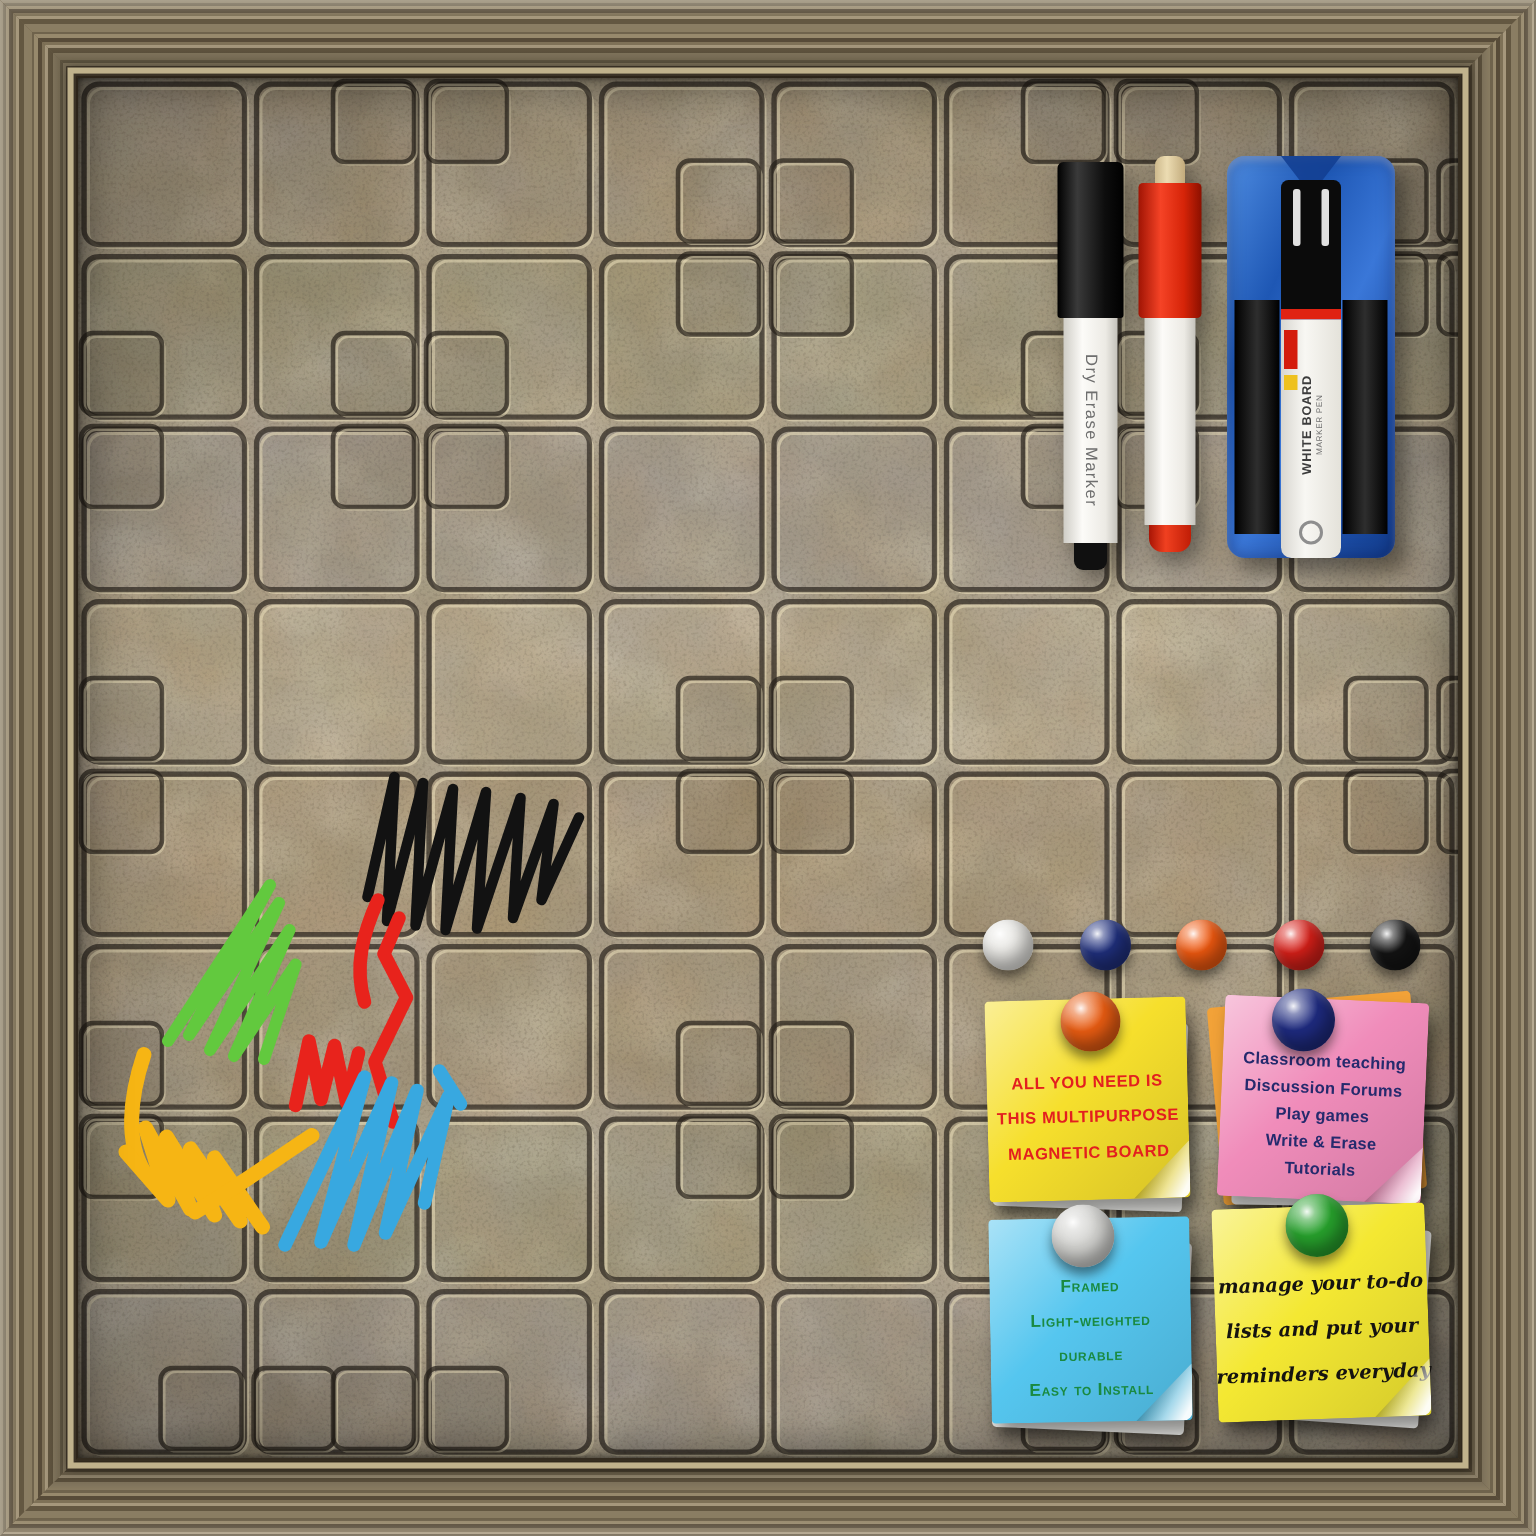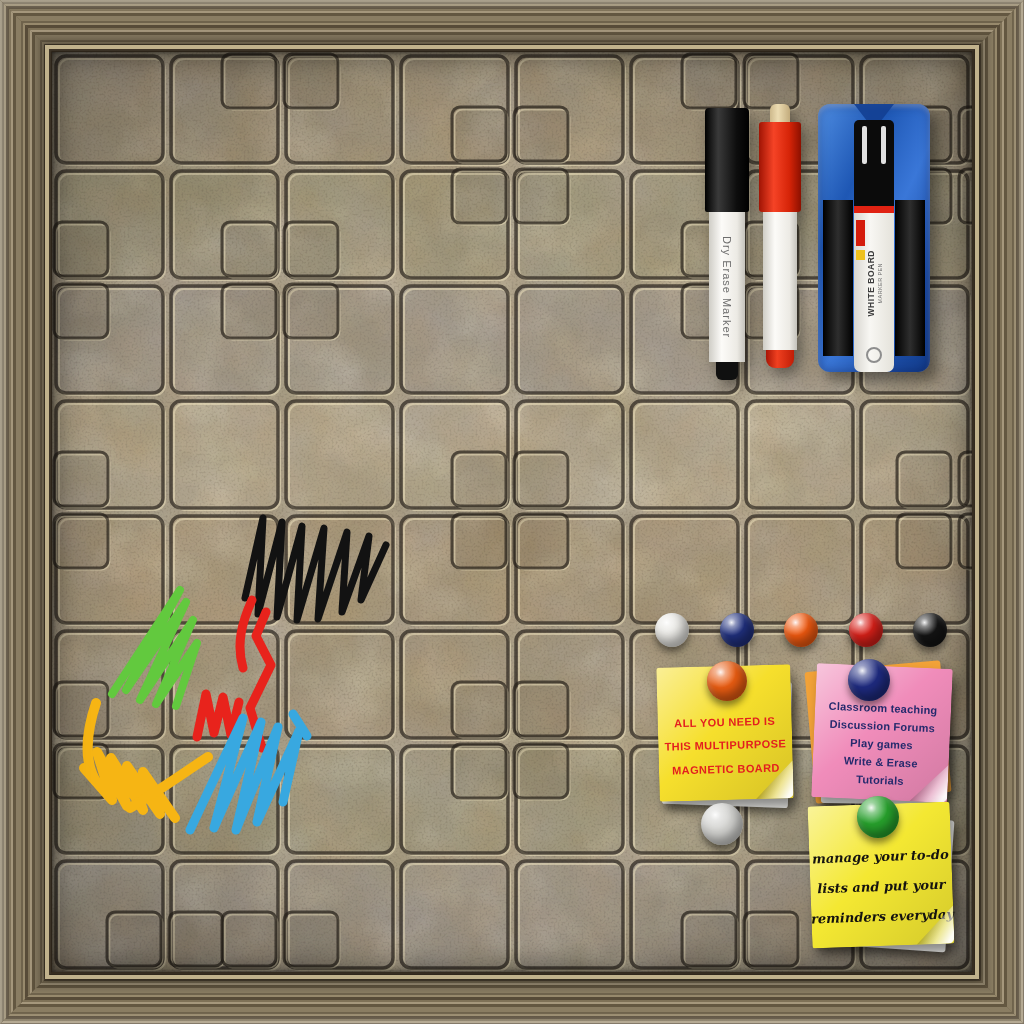--- a/index.html
+++ b/index.html
@@ -607,20 +607,32 @@
         <div class="note-line">Discussion Forums</div>
         <div class="note-line">Play games</div>
         <div class="note-line">Write &amp; Erase</div>
         <div class="note-line">Tutorials</div>
       </div>
       <div class="curl"></div>
     </div>
   </div>
   <div class="pin d42" style="left: 848px; top: 659px; --c: #1e2a7e;"></div>
 
+  <div class="note-stack n3" style="left:652px; top:806px; width:150px; height:152px;">
+    <div class="sheet" style="left:12px; top:20px; width:128px; height:128px; transform:rotate(2.5deg);"></div>
+    <div class="paper" style="left: 8px; top: 6px; width: 134px; height: 136px; transform: rotate(-1deg); --paper: #55c6ef;">
+      <div class="note-text" style="color: rgb(26, 138, 65);">
+        <div class="note-line">Framed</div>
+        <div class="note-line">Light-weighted</div>
+        <div class="note-line">durable</div>
+        <div class="note-line">Easy to Install</div>
+      </div>
+      <div class="curl"></div>
+    </div>
+  </div>
   <div class="pin d42" style="left: 701px; top: 803px; --c: #d2d2cf;"></div>
 
   <div class="note-stack n4" style="left:804px; top:798px; width:156px; height:158px;">
     <div class="sheet" style="left:14px; top:18px; width:132px; height:132px; transform:rotate(4deg);"></div>
     <div class="paper" style="left: 6px; top: 6px; width: 142px; height: 142px; transform: rotate(-2deg); --paper: #f4e832;">
       <div class="note-text" style="color: rgb(21, 19, 16);">
         <div class="note-line">manage your to-do</div>
         <div class="note-line">lists and put your</div>
         <div class="note-line">reminders everyday</div>
       </div>

